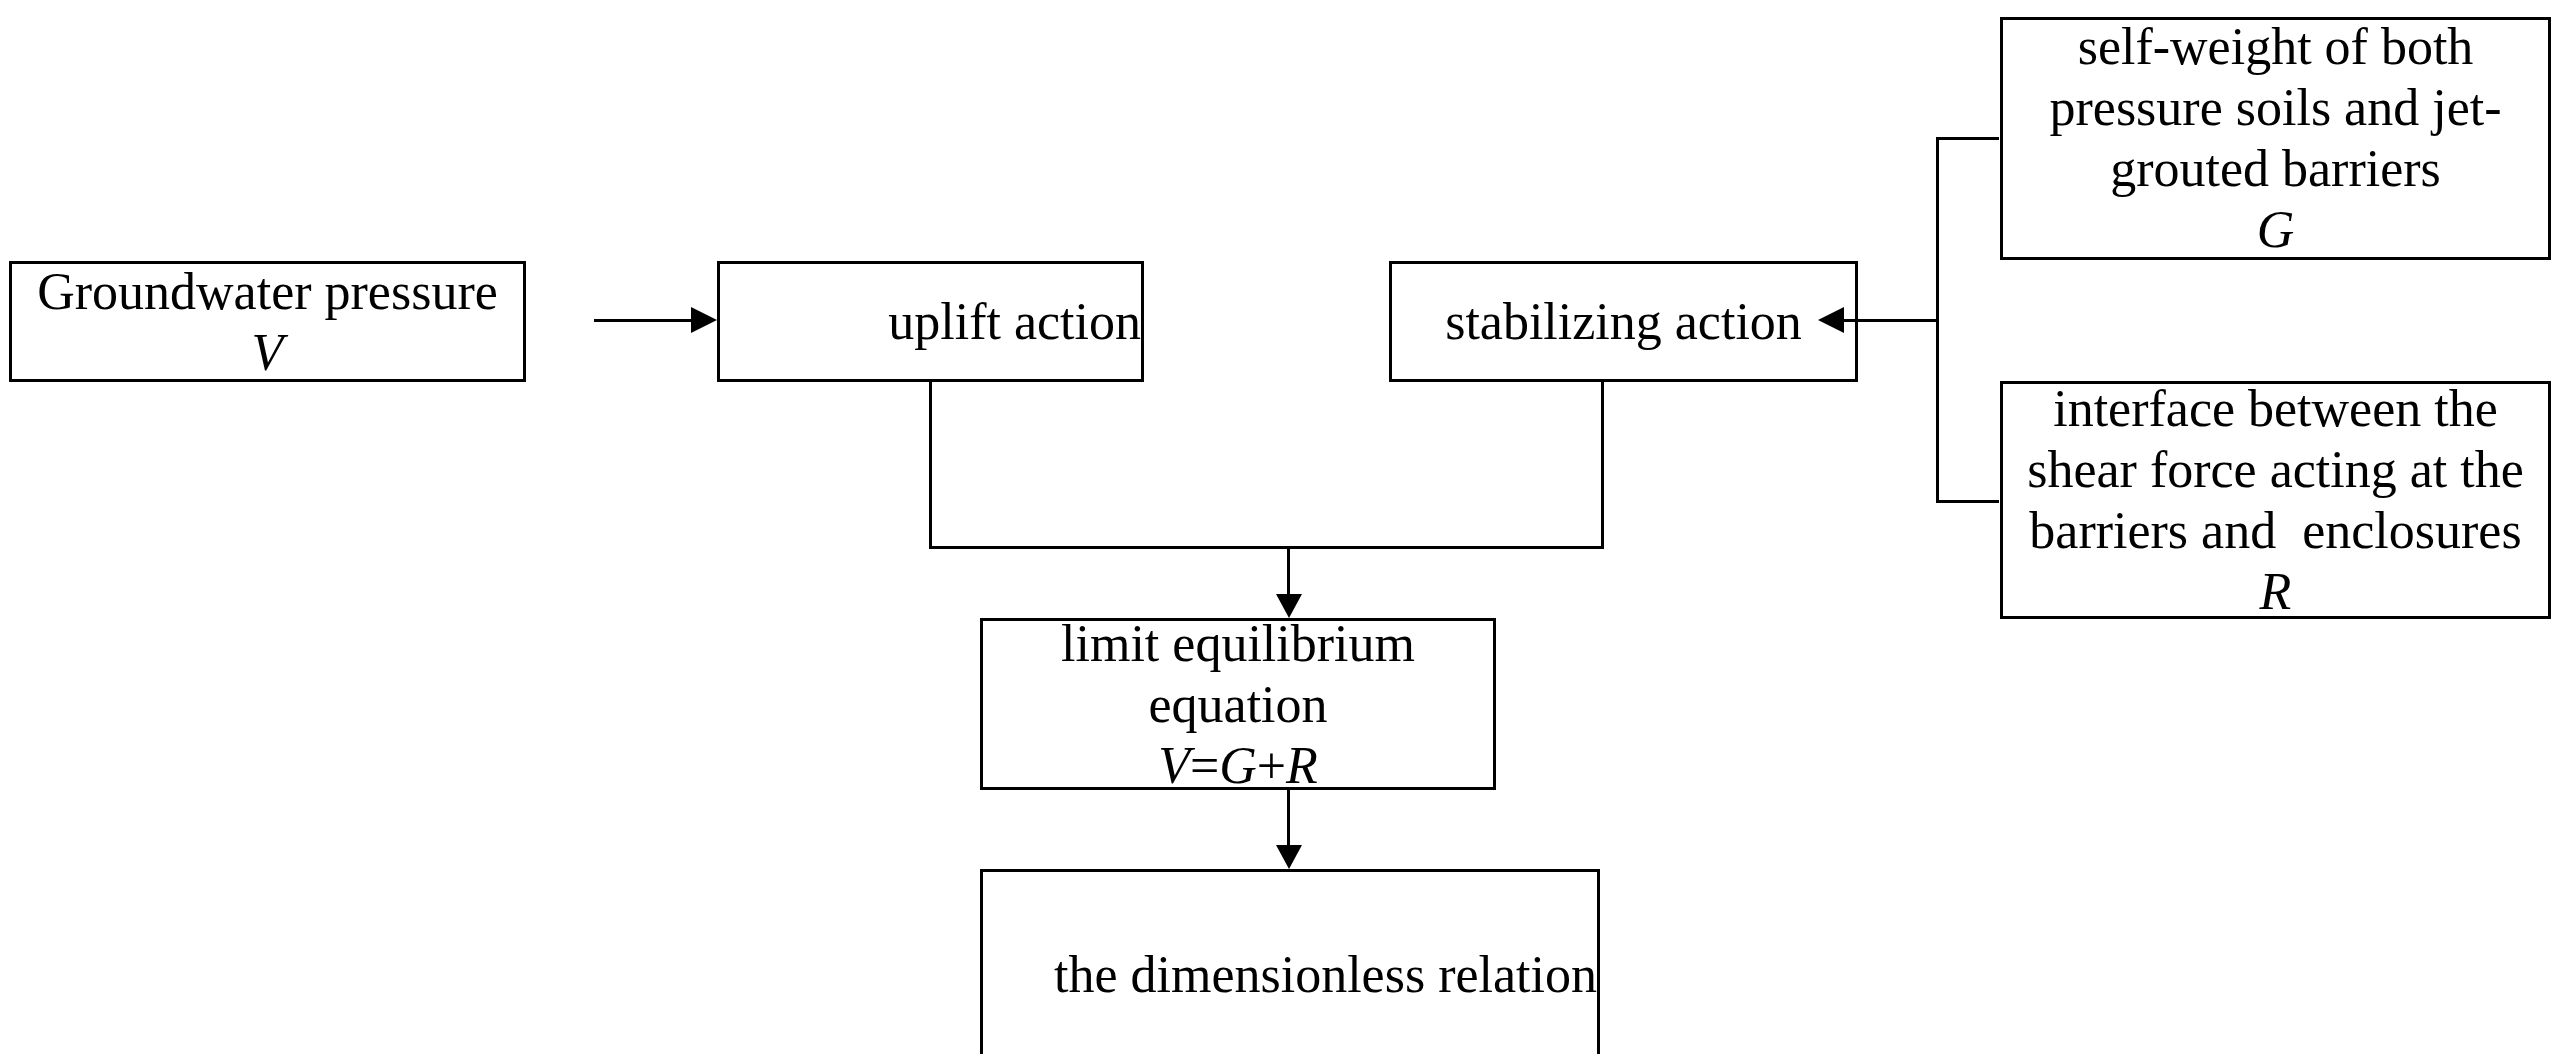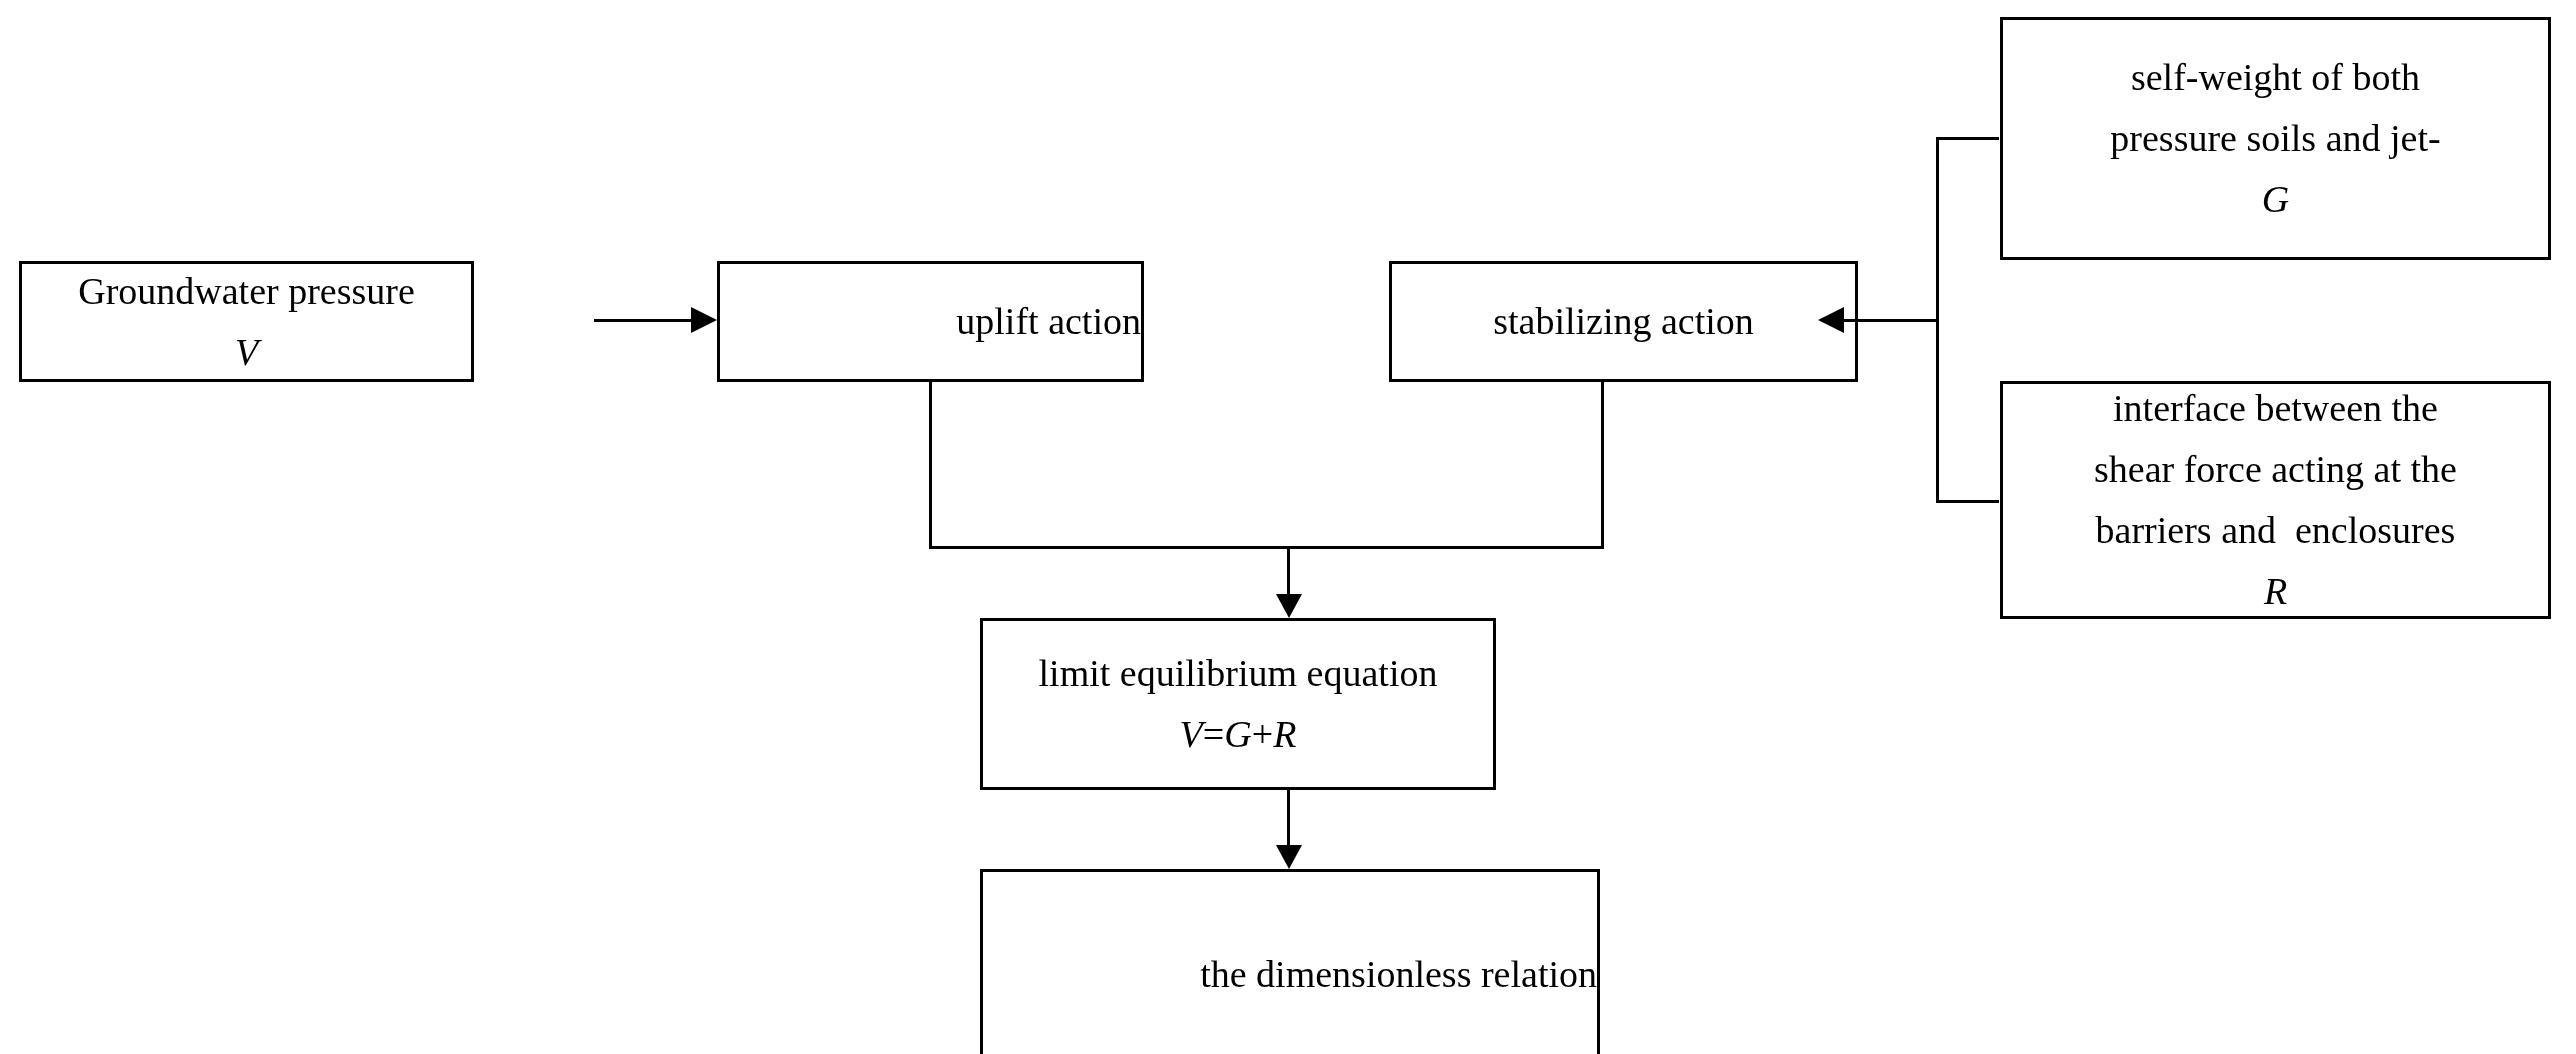--- a/index.html
+++ b/index.html
@@ -18,21 +18,21 @@
   .box {
     position: absolute;
     box-sizing: border-box;
     border: 3.4px solid #000000;
     background: #ffffff;
     display: flex;
     flex-direction: column;
     justify-content: center;
     align-items: center;
     text-align: center;
-    font-size: 38px;
+    font-size: 52px;
     line-height: 61px;
   }
   .line { white-space: pre-wrap; }
   .it { font-style: italic; }
   .sub {
     font-size: 0.62em;
     line-height: 1;
     vertical-align: -0.28em;
   }
   .hline, .vline {
@@ -60,36 +60,37 @@
     border-left: 13px solid transparent;
     border-right: 13px solid transparent;
     border-top: 24px solid #000000;
   }
 </style>
 </head>
 <body>
 
 <div class="diagram">
 
-  <div class="box" style="left:19px; top:261px; width:455px; height:121px;">
+  <div class="box" style="left:9px; top:261px; width:517px; height:121px;">
     <div class="line">Groundwater pressure</div>
     <div class="line it">V</div>
   </div>
 
   <div class="box" style="left:717px; top:261px; width:427px; height:121px;align-items:flex-end;">
     <div class="line">uplift action</div>
   </div>
 
   <div class="box" style="left:1389px; top:261px; width:469px; height:121px;">
     <div class="line">stabilizing action</div>
   </div>
 
   <div class="box" style="left:2000px; top:16.5px; width:551px; height:243px;">
     <div class="line">self-weight of both</div>
     <div class="line">pressure soils and jet-</div>
+    <div class="line">grouted barriers</div>
     <div class="line it">G</div>
   </div>
 
   <div class="box" style="left:2000px; top:381px; width:551px; height:238px;">
     <div class="line">interface between the</div>
     <div class="line">shear force acting at the</div>
     <div class="line">barriers and  enclosures</div>
     <div class="line it">R</div>
   </div>
 

